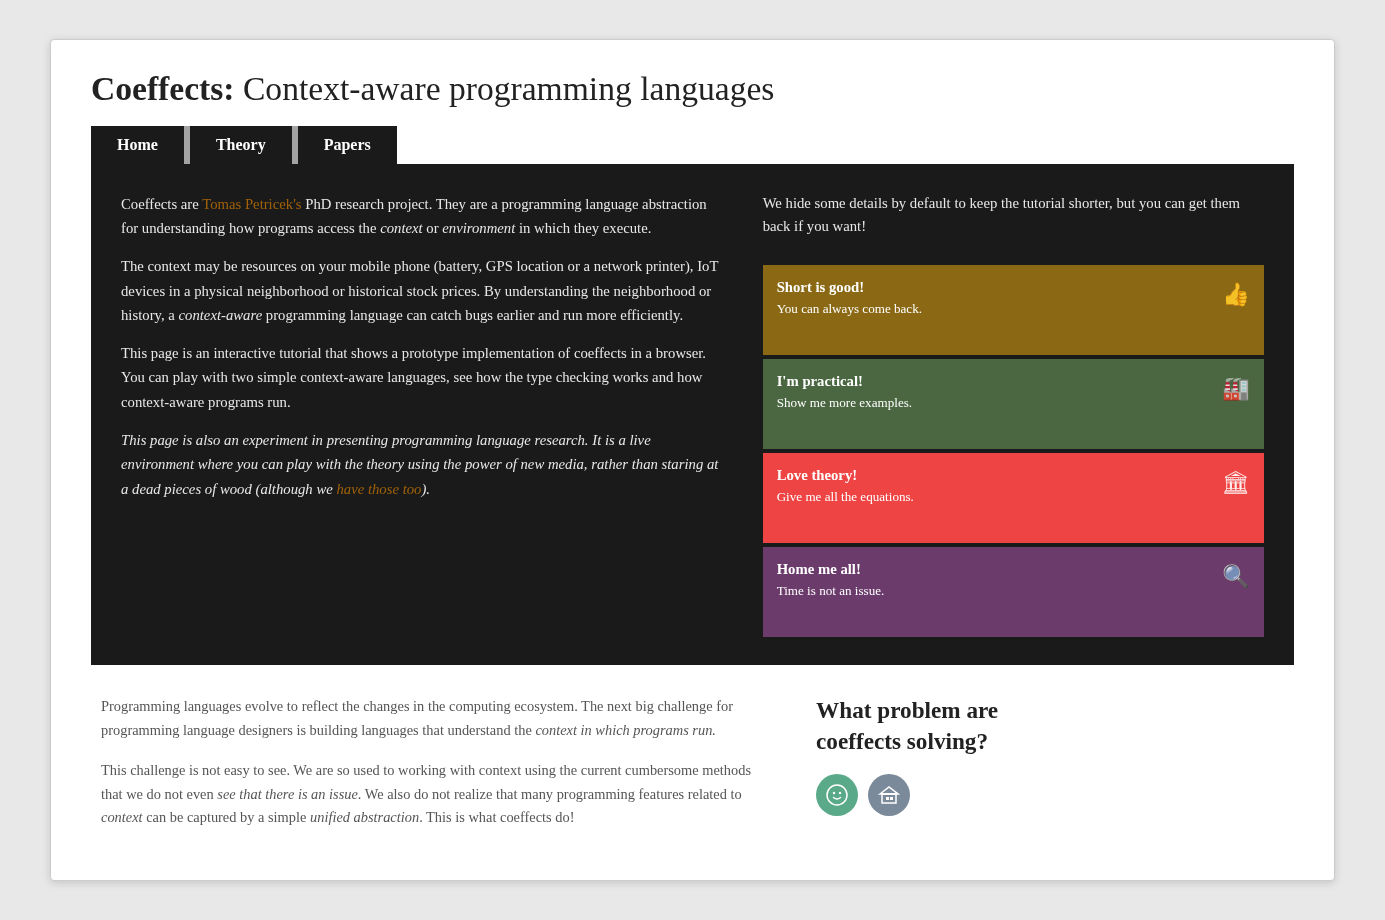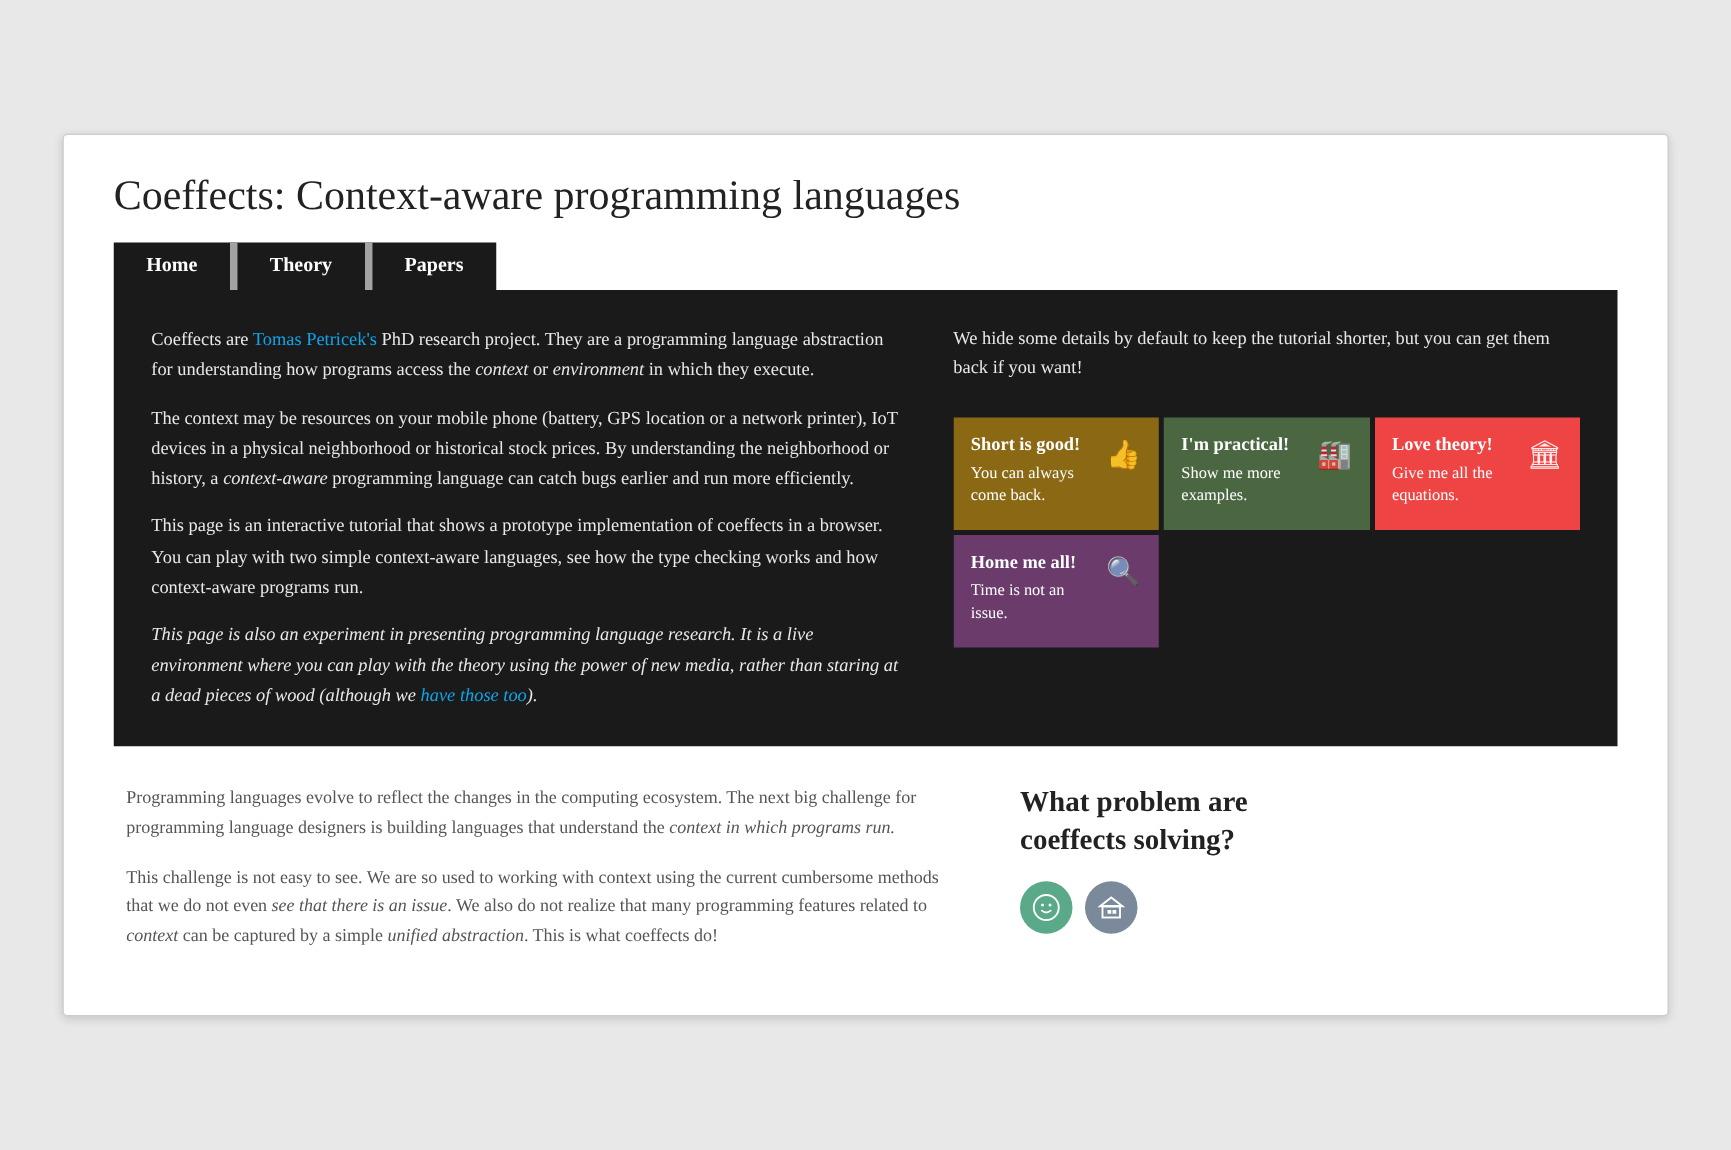--- a/index.html
+++ b/index.html
@@ -22,21 +22,21 @@
       box-shadow: 0 2px 8px rgba(0,0,0,0.15);
     }
     .page-title {
       font-size: 2.1em;
       font-weight: 400;
       margin-bottom: 18px;
       color: #222;
       font-family: Georgia, serif;
     }
     .page-title strong {
-      font-weight: 400;
+      font-weight: 700;
     }
     .nav-tabs {
       display: flex;
       gap: 0;
       margin-bottom: 0;
     }
     .nav-tab {
       background: #1a1a1a;
       color: #fff;
       padding: 10px 26px;
@@ -57,38 +57,38 @@
       gap: 40px;
     }
     .hero-left {
       flex: 1.2;
       font-size: 0.92em;
       line-height: 1.65;
     }
     .hero-left p { margin-bottom: 14px; }
     .hero-left p:last-child { margin-bottom: 0; font-style: italic; }
     .hero-link {
-      color: #0ea5e9;
+      color: #a16207;
       text-decoration: none;
     }
     .hero-right {
       flex: 1;
       display: flex;
       flex-direction: column;
       gap: 12px;
     }
     .hero-right-text {
       font-size: 0.92em;
       line-height: 1.55;
       margin-bottom: 16px;
       color: #e8e8e8;
     }
     .choice-grid {
       display: grid;
-      grid-template-columns: 1fr 1fr 1fr;
+      grid-template-columns: 1fr;
       gap: 4px;
     }
     .choice-card {
       padding: 14px 14px 14px 14px;
       color: #fff;
       cursor: pointer;
       display: flex;
       align-items: flex-start;
       justify-content: space-between;
       gap: 8px;

